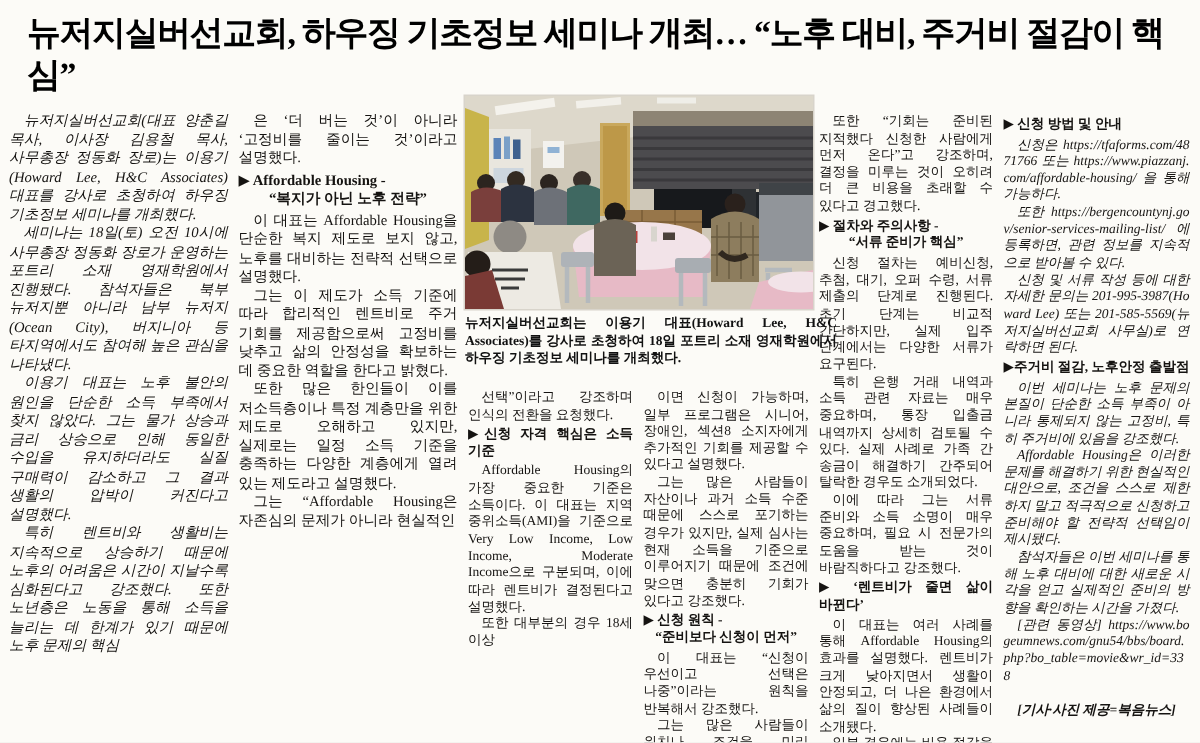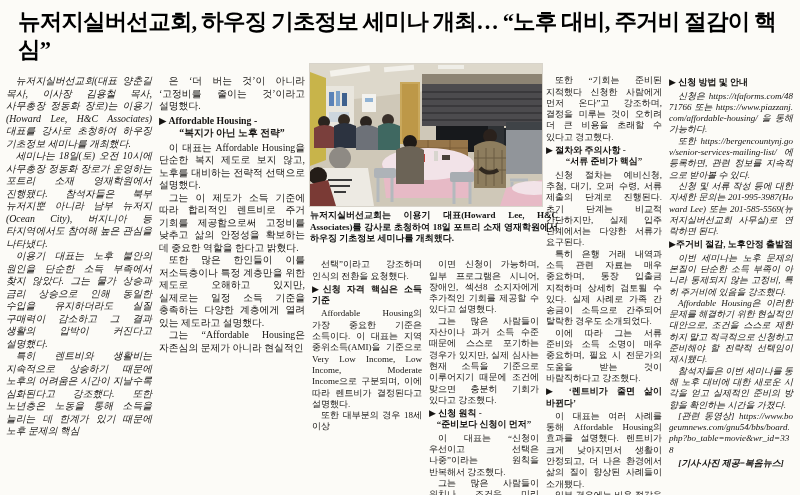--- a/index.html
+++ b/index.html
@@ -19,21 +19,21 @@
   .col.c1{width:146px;font-size:9.8px;line-height:12.5px;font-style:italic;}
   .col.c2{width:146px;font-size:9.8px;line-height:12.5px;}
   .col.c3{width:110px;font-size:9px;line-height:11.3px;padding-top:184px;}
   .col.c4{width:110px;font-size:9px;line-height:11.3px;padding-top:184px;}
   .col.c5{width:116px;font-size:9px;line-height:11.3px;}
   .col.c6{width:124px;font-size:9px;line-height:11.3px;word-break:break-all;}
   .col p{margin:0;text-indent:1em;word-break:keep-all;}
   .col.c6 p{word-break:break-all;font-style:italic;}
   .col .h{font-weight:bold;margin:2px 0;word-break:keep-all;}
   .col .h .h2{text-align:center;}
-  .col .byline{font-weight:bold;text-align:center;text-indent:0;margin-top:2px;}
+  .col .byline{font-weight:bold;text-align:center;text-indent:0;margin-top:12px;}
   .photo-block{position:absolute;left:310px;top:64px;width:248px;}
   .photo-frame{width:232px;height:142px;overflow:hidden;background:#cfc8b8;outline:1px solid #d8d4cb;}
   .photo-caption{
     font-weight:bold;font-size:9px;line-height:11.5px;
     margin-top:4px;text-align:justify;word-break:keep-all;color:#111;
   }
 </style>
 </head>
 <body>
 
@@ -77,21 +77,21 @@
         <p>이 대표는 “신청이 우선이고 선택은 나중”이라는 원칙을 반복해서 강조했다.</p>
         <p>그는 많은 사람들이 위치나 조건을 미리 제한하여 기회를 스스로 좁히고 있다고 지적하며, 처음에는 폭넓게 신청하고 기회가 왔을 때 선택하는 것이 더 현실적인 접근이라고 설명했다.</p>
       </div>
     <div class="col c5">
         <p>또한 “기회는 준비된 지적했다 신청한 사람에게 먼저 온다”고 강조하며, 결정을 미루는 것이 오히려 더 큰 비용을 초래할 수 있다고 경고했다.</p>
         <div class="h">
           <div>▶ 절차와 주의사항 -</div>
           <div class="h2">“서류 준비가 핵심”</div>
         </div>
         <p>신청 절차는 예비신청, 추첨, 대기, 오퍼 수령, 서류 제출의 단계로 진행된다. 초기 단계는 비교적 간단하지만, 실제 입주 단계에서는 다양한 서류가 요구된다.</p>
-        <p>특히 은행 거래 내역과 소득 관련 자료는 매우 중요하며, 통장 입출금 지적하며 상세히 검토될 수 있다. 실제 사례로 가족 간 송금이 소득으로 간주되어 탈락한 경우도 소개되었다.</p>
+        <p>특히 은행 거래 내역과 소득 관련 자료는 매우 중요하며, 통장 입출금 내역까지 상세히 검토될 수 있다. 실제 사례로 가족 간 송금이 해결하기 간주되어 탈락한 경우도 소개되었다.</p>
         <p>이에 따라 그는 서류 준비와 소득 소명이 매우 중요하며, 필요 시 전문가의 도움을 받는 것이 바람직하다고 강조했다.</p>
         <div class="h">
           <div>▶ ‘렌트비가 줄면 삶이 바뀐다’</div>
         </div>
         <p>이 대표는 여러 사례를 통해 Affordable Housing의 효과를 설명했다. 렌트비가 크게 낮아지면서 생활이 안정되고, 더 나은 환경에서 삶의 질이 향상된 사례들이 소개됐다.</p>
         <p>일부 경우에는 비용 절감을 넘어 새로운 기회를 얻고 소득이 증가하는 변화까지 나타났다고 설명했다. 그는 이를 통해 주거 안정이 삶 전체에 긍정적인 영향을 미친다고 강조했다.</p>
       </div>
     <div class="col c6">
         <div class="h">
           <div>▶ 신청 방법 및 안내</div>

